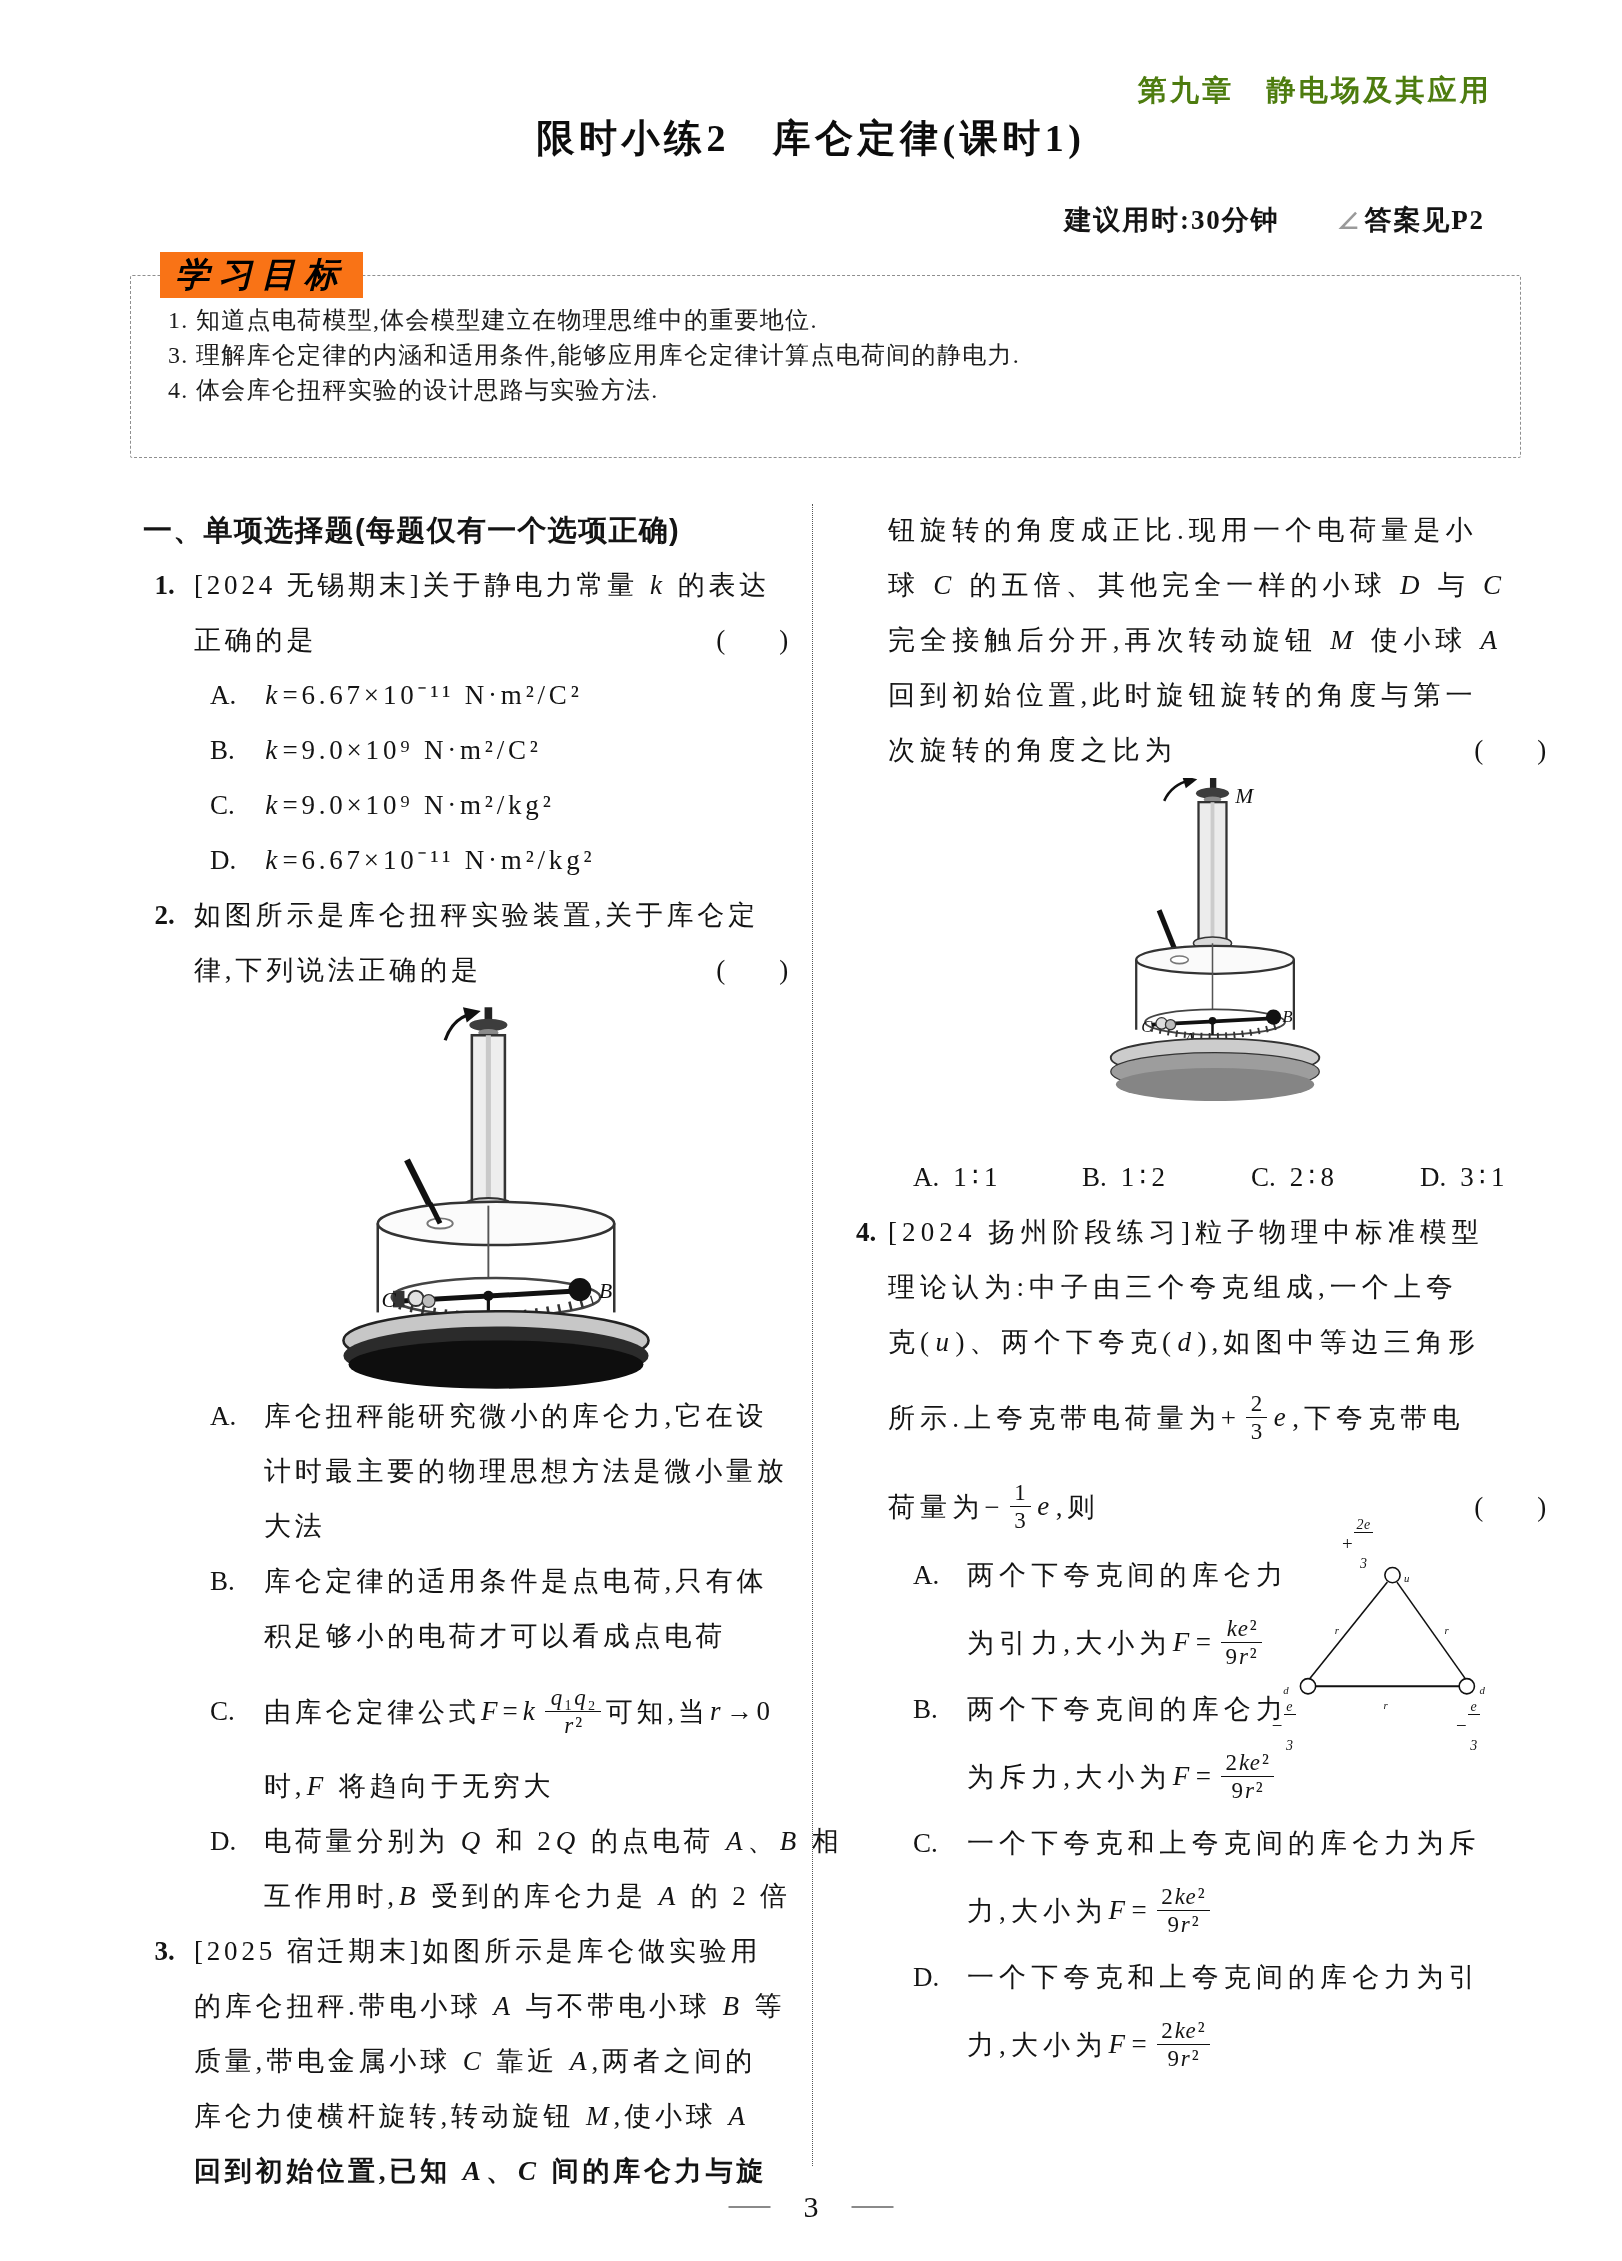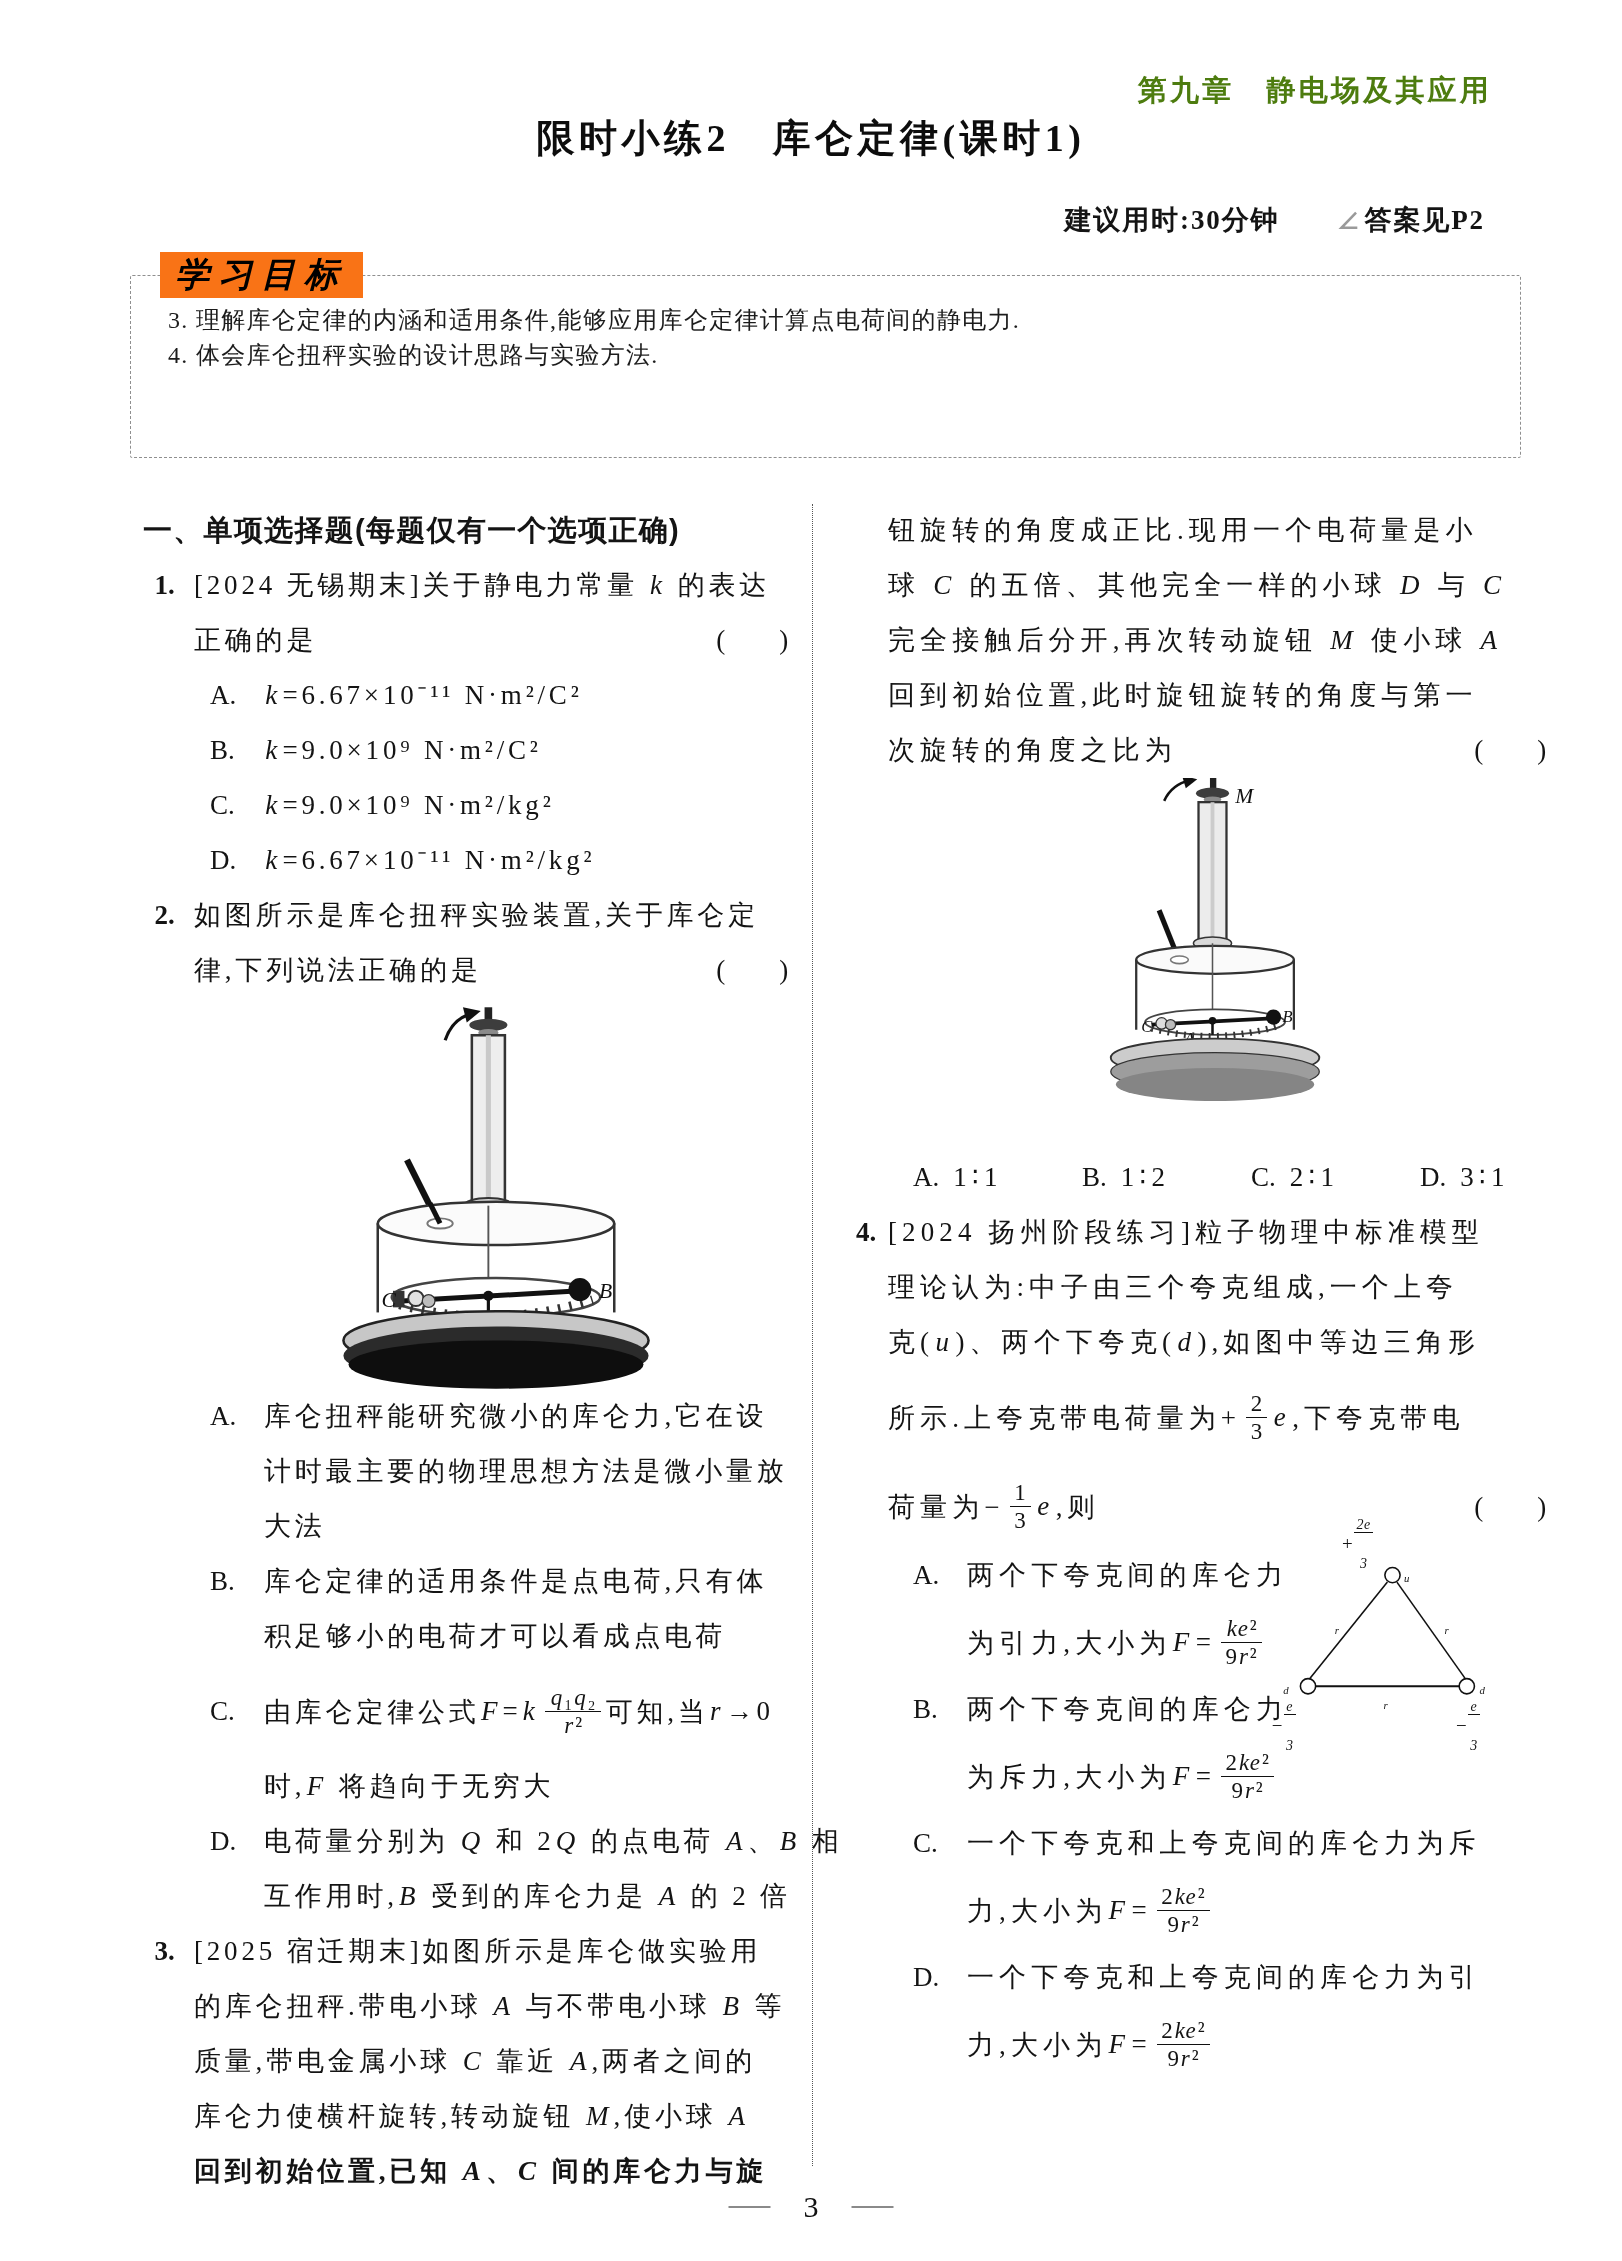--- a/index.html
+++ b/index.html
@@ -102,20 +102,21 @@
             <path d="M30 4 L7 28 L32 28" fill="none" stroke="#9a9a9a" stroke-width="4"></path>
           </svg>
       </span>
       <span>答案见P2</span>
     </span>
   </div>
 
   <div class="objectives">
     <span class="learn-label">学习目标</span>
     <ul>
+      <li>1. 知道点电荷模型,体会模型建立在物理思维中的重要地位.</li>
       <li>3. 理解库仑定律的内涵和适用条件,能够应用库仑定律计算点电荷间的静电力.</li>
       <li>4. 体会库仑扭秤实验的设计思路与实验方法.</li>
     </ul>
   </div>
 
   <div class="divider"></div>
 
   <div class="col col-left">
       <div class="line heading">
         <span class="txt">一、单项选择题(每题仅有一个选项正确)</span>
@@ -292,21 +293,21 @@
         <span class="rowitem">
           <span class="letter">A.</span>
           <span class="txt">1∶1</span>
         </span>
         <span class="rowitem">
           <span class="letter">B.</span>
           <span class="txt">1∶2</span>
         </span>
         <span class="rowitem">
           <span class="letter">C.</span>
-          <span class="txt">2∶1</span>
+          <span class="txt">2∶8</span>
         </span>
         <span class="rowitem">
           <span class="letter">D.</span>
           <span class="txt">3∶1</span>
         </span>
       </div>
       <div class="line" style="padding-left: 32px;">
         <span class="qno">4.</span>
         <span class="txt">[2024 扬州阶段练习]粒子物理中标准模型</span>
       </div>

